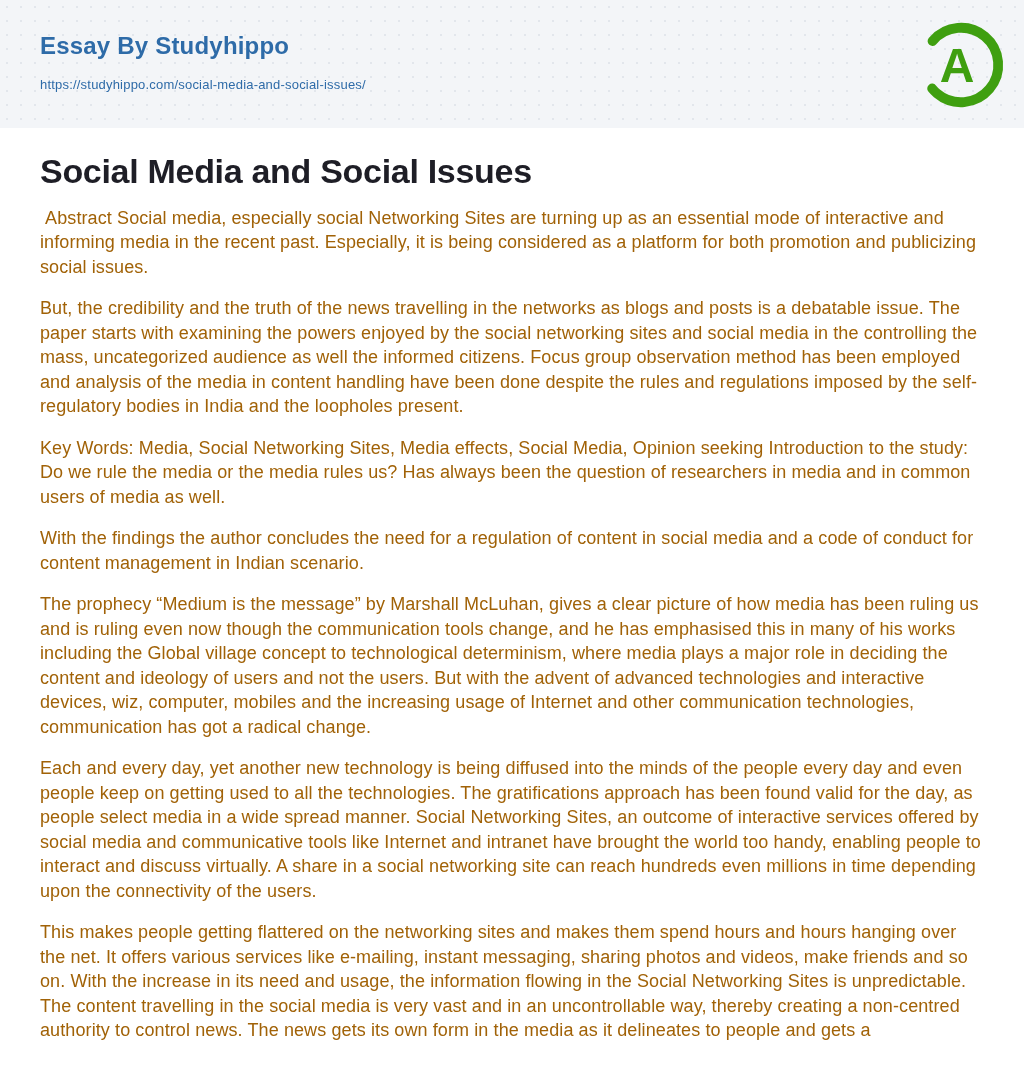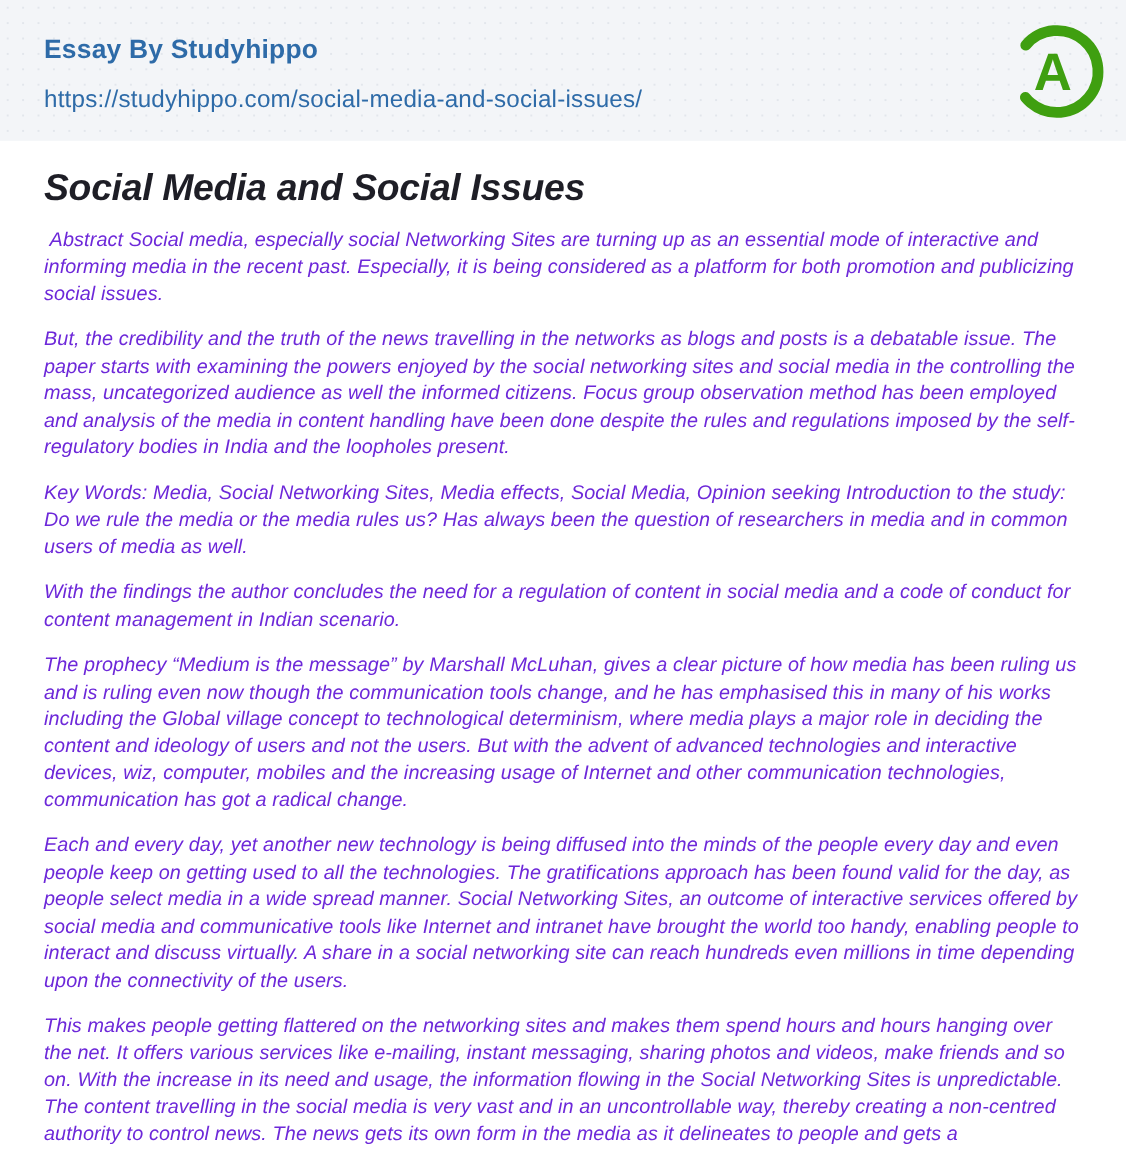--- a/index.html
+++ b/index.html
@@ -28,51 +28,50 @@
   .site-title {
     font-size: 24px;
     font-weight: 700;
     color: #2e6ba8;
     letter-spacing: 0.2px;
     line-height: 1.2;
   }
   .page-url {
     display: inline-block;
     margin-top: 16px;
-    font-size: 22px;
+    font-size: 13px;
     font-weight: 400;
     color: #2e6ba8;
     text-decoration: none;
     letter-spacing: 0.2px;
   }
   .logo {
     position: absolute;
     top: 18px;
     right: 16px;
     width: 94px;
     height: 94px;
   }
 
   
   .article {
     padding: 23px 40px 0 40px;
-    font-style: italic;
   }
   .article-title {
     font-size: 34px;
     font-weight: 700;
     color: #1e1e26;
     letter-spacing: -0.3px;
     margin-bottom: 14px;
     line-height: 1.2;
   }
   .para {
     font-size: 18px;
     line-height: 24.5px;
-    color: #6d28d9;
+    color: #a16207;
     margin-bottom: 17px;
     white-space: pre-wrap;
     letter-spacing: 0.1px;
   }
 </style>
 </head>
 <body>
 
 <div class="page">
 

